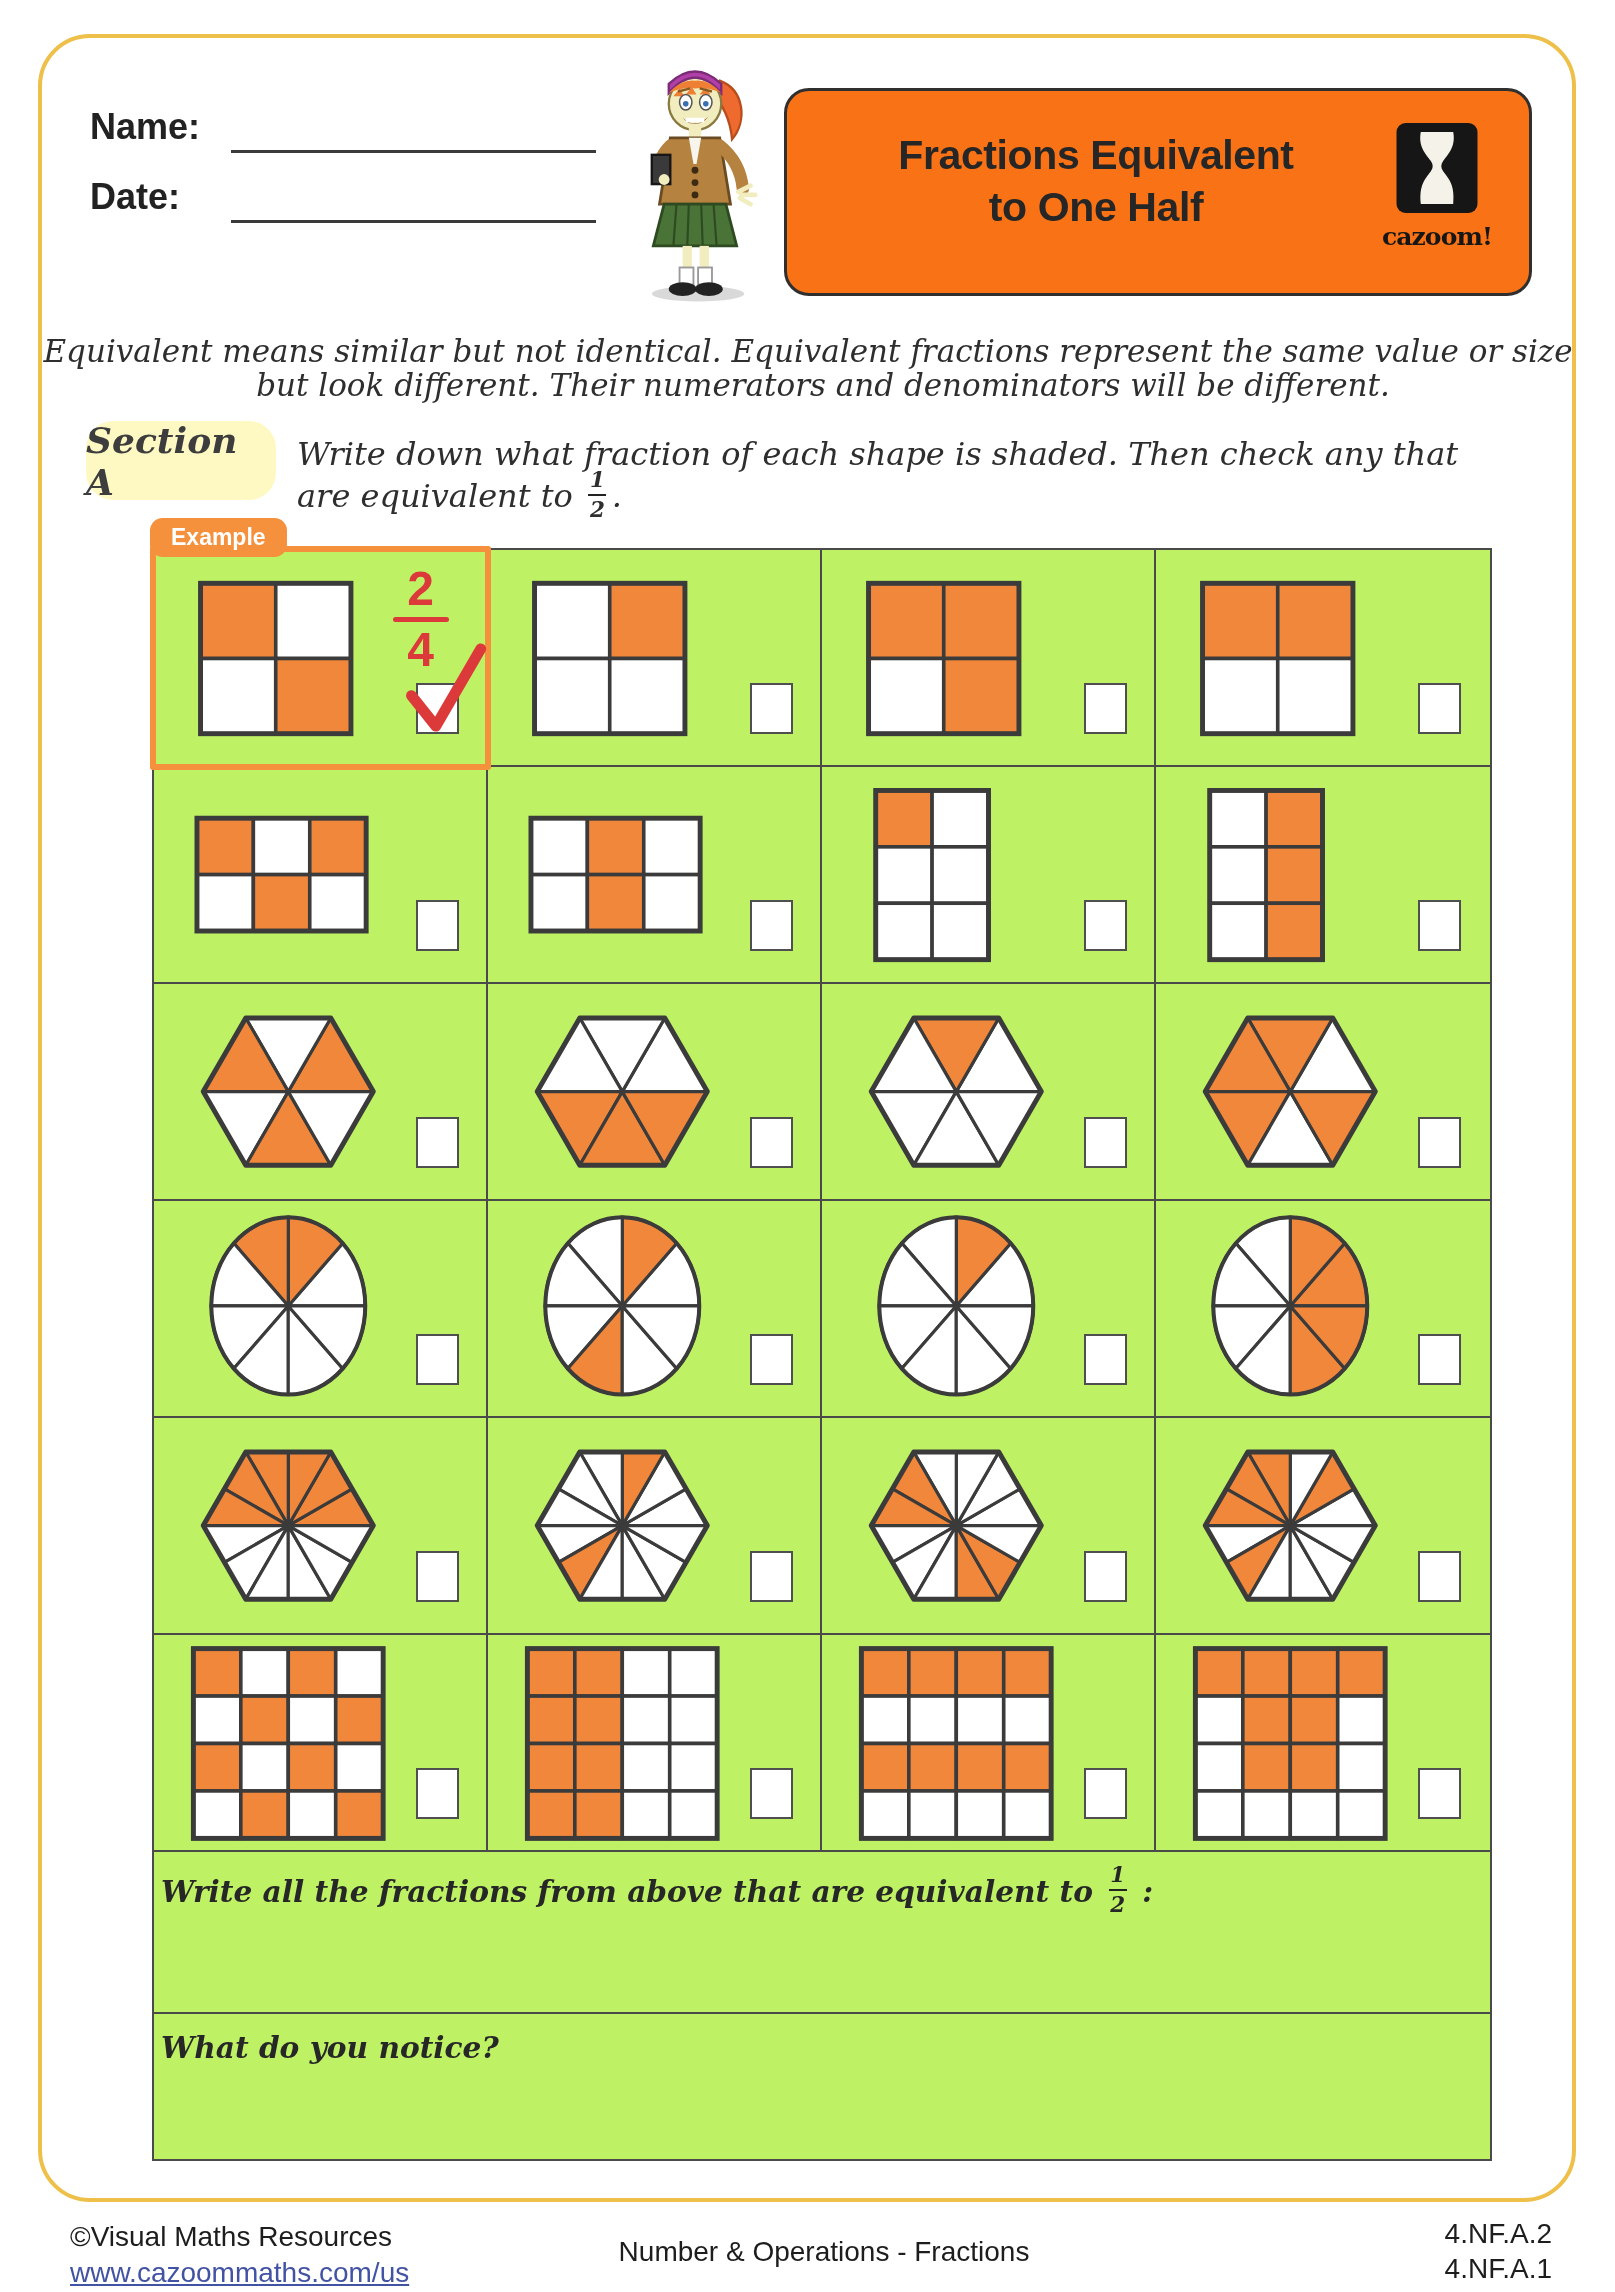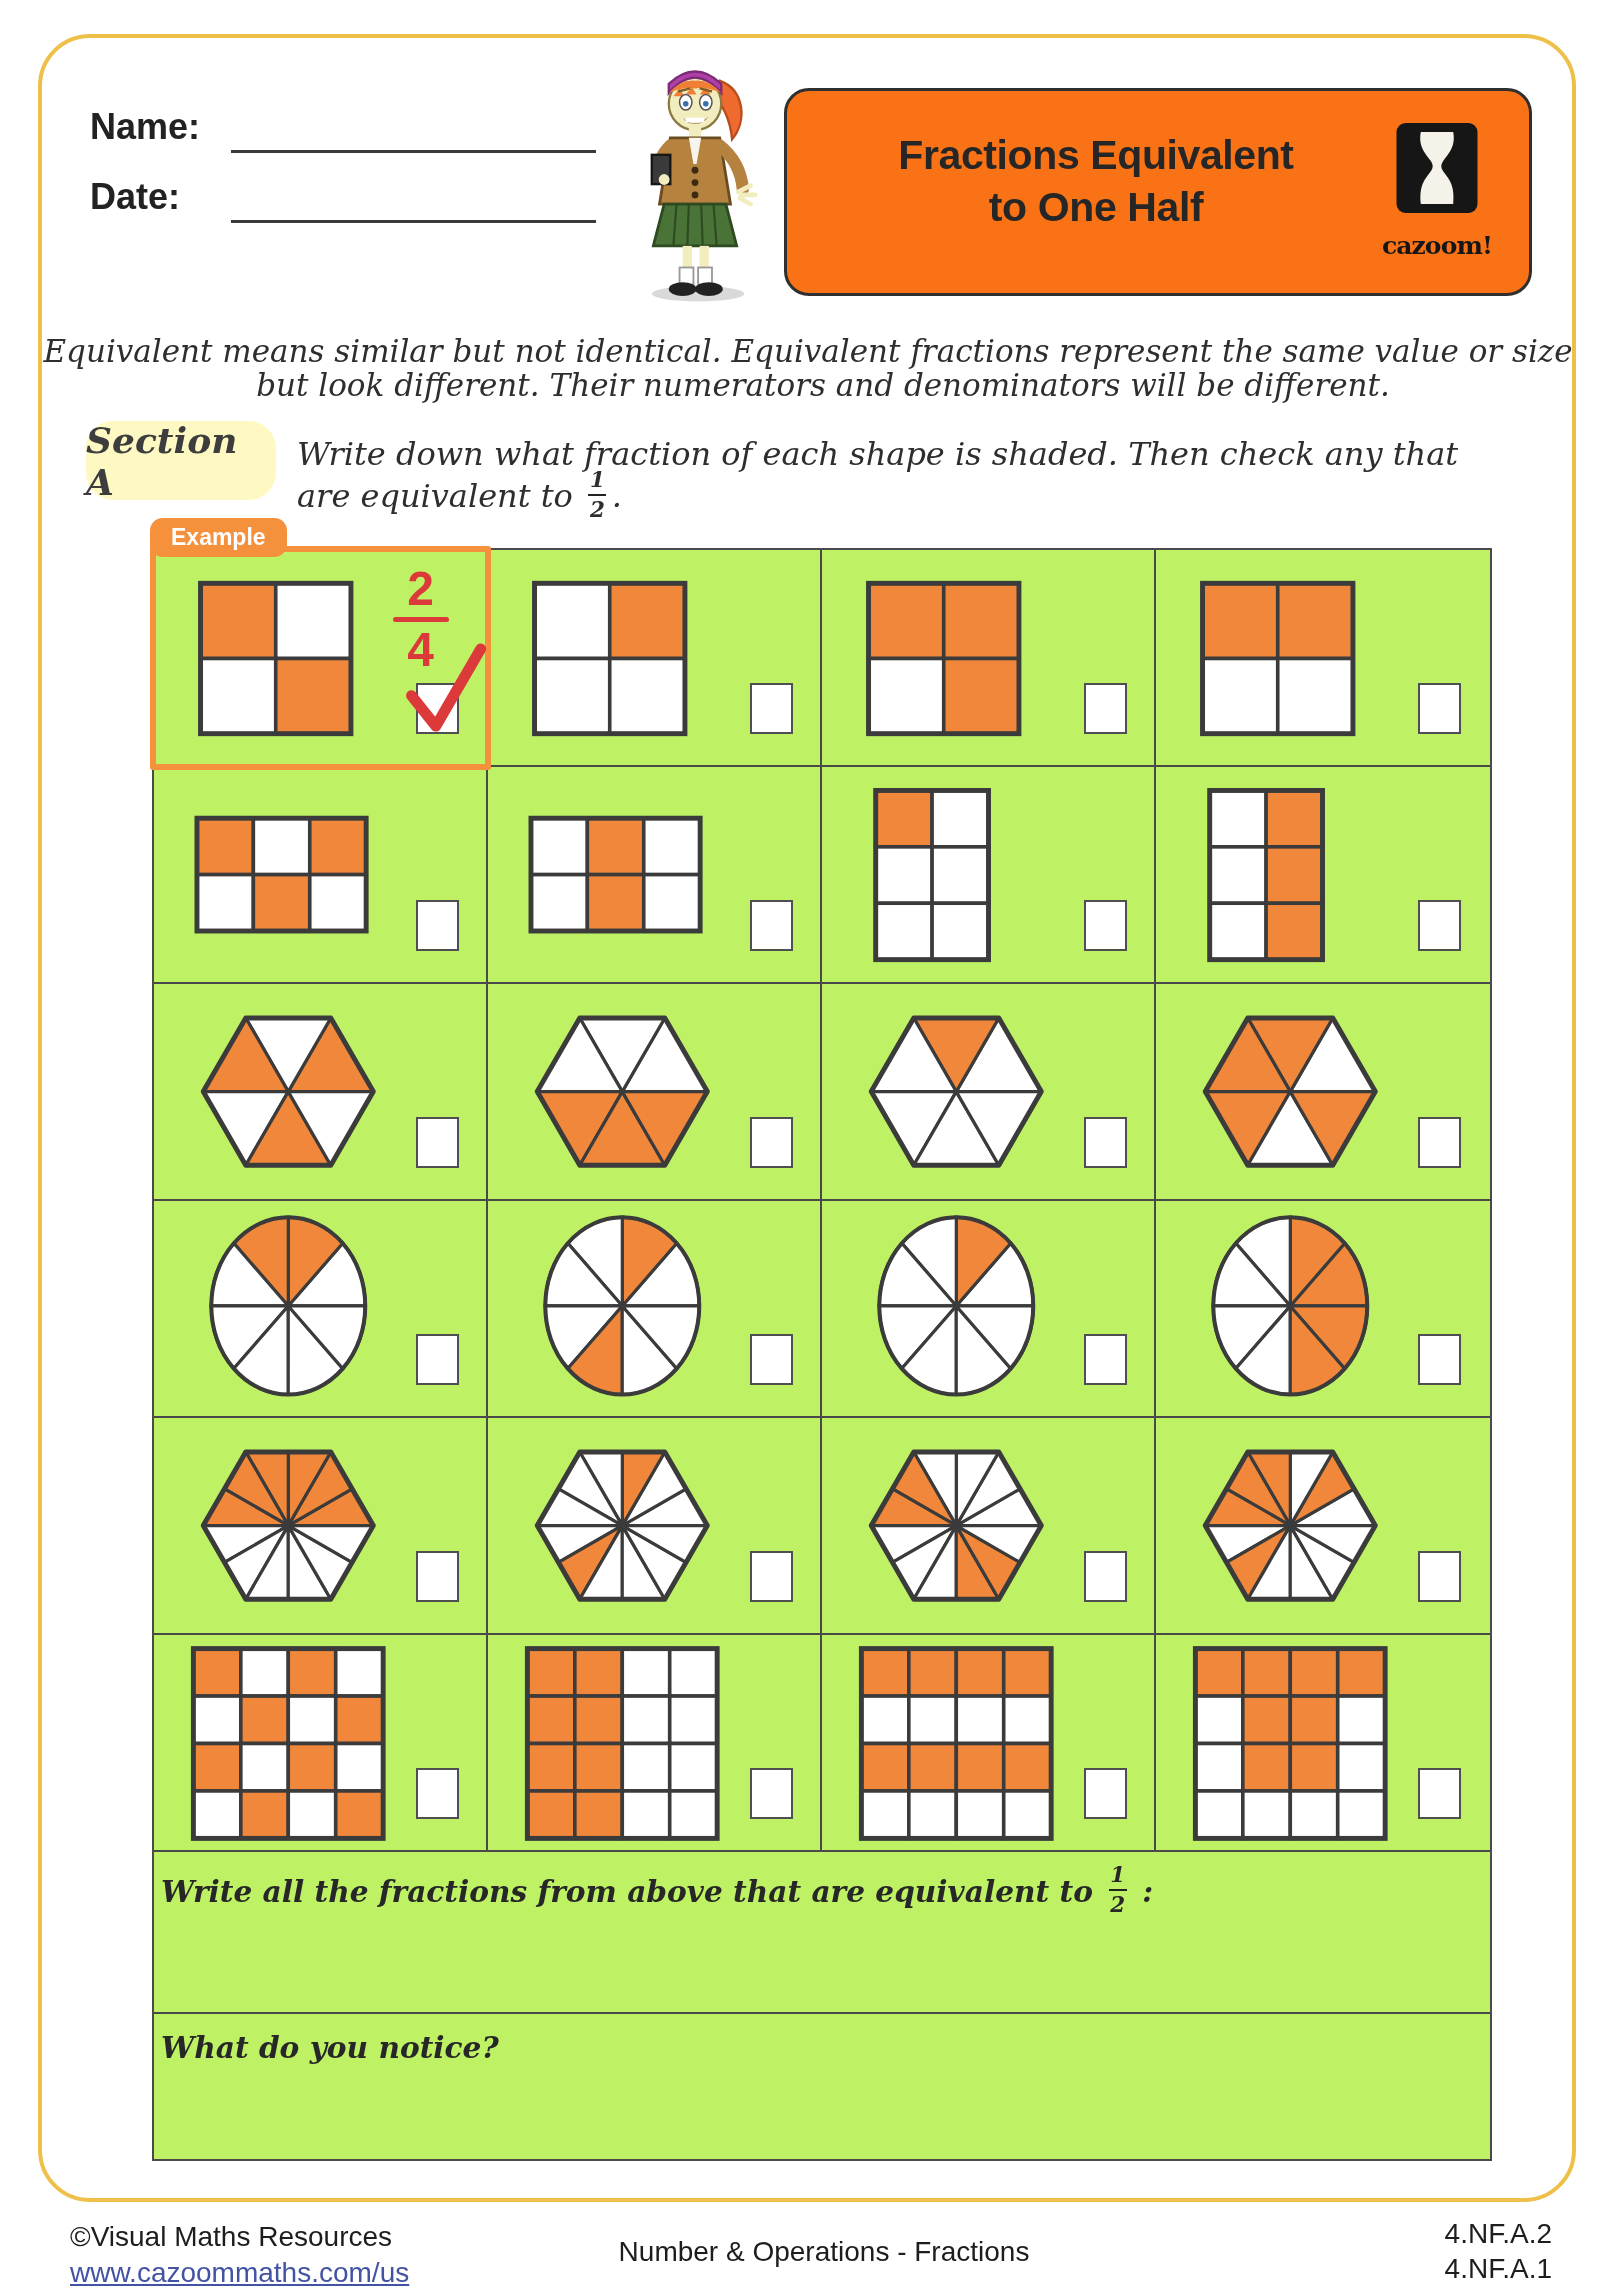--- a/index.html
+++ b/index.html
@@ -10,21 +10,21 @@
   #page-frame{position:absolute;left:38px;top:34px;width:1530px;height:2160px;
       border:4.5px solid #eec049;border-radius:52px;pointer-events:none;}
   
   .field-label{font-weight:bold;font-size:36px;color:#222;}
   .write-line{position:absolute;height:2.7px;background:#3a3a3a;}
   #title-box{position:absolute;left:784px;top:88px;width:742px;height:202px;background:#f97316;
       border:3.6px solid #2f2f2f;border-radius:25px;}
   #title-text{position:absolute;left:18px;top:38px;width:582px;text-align:center;
       font-size:41px;font-weight:bold;color:#262626;line-height:52px;letter-spacing:-0.4px;}
   #logo{position:absolute;right:25px;top:32px;width:134px;text-align:center;}
-  #logo-word{font-family:"DejaVu Serif",serif;font-weight:bold;font-size:25px;color:#161616;letter-spacing:-0.9px;margin-top:15px;}
+  #logo-word{font-family:"DejaVu Serif",serif;font-weight:bold;font-size:25px;color:#161616;letter-spacing:-0.9px;margin-top:6px;}
   
   .intro-line{position:absolute;left:0;width:1616px;text-align:center;
       font-family:"DejaVu Serif",serif;font-style:italic;font-size:31px;color:#2e2e2e;}
   #section-pill{position:absolute;left:86px;top:421px;width:190px;height:79px;background:#fef9c3;
       border-radius:27px;display:flex;align-items:center;justify-content:center;}
   #section-pill span{font-family:"DejaVu Serif",serif;font-style:italic;font-weight:bold;font-size:36px;color:#3d3d3d;}
   #instruction{position:absolute;left:297px;top:435px;width:1200px;
       font-family:"DejaVu Serif",serif;font-style:italic;font-size:32px;color:#2e2e2e;}
   .frac-sm{display:inline-flex;flex-direction:column;align-items:center;vertical-align:middle;
       line-height:1;margin:0 5.4px;position:relative;top:-3.6px;font-weight:bold;}

